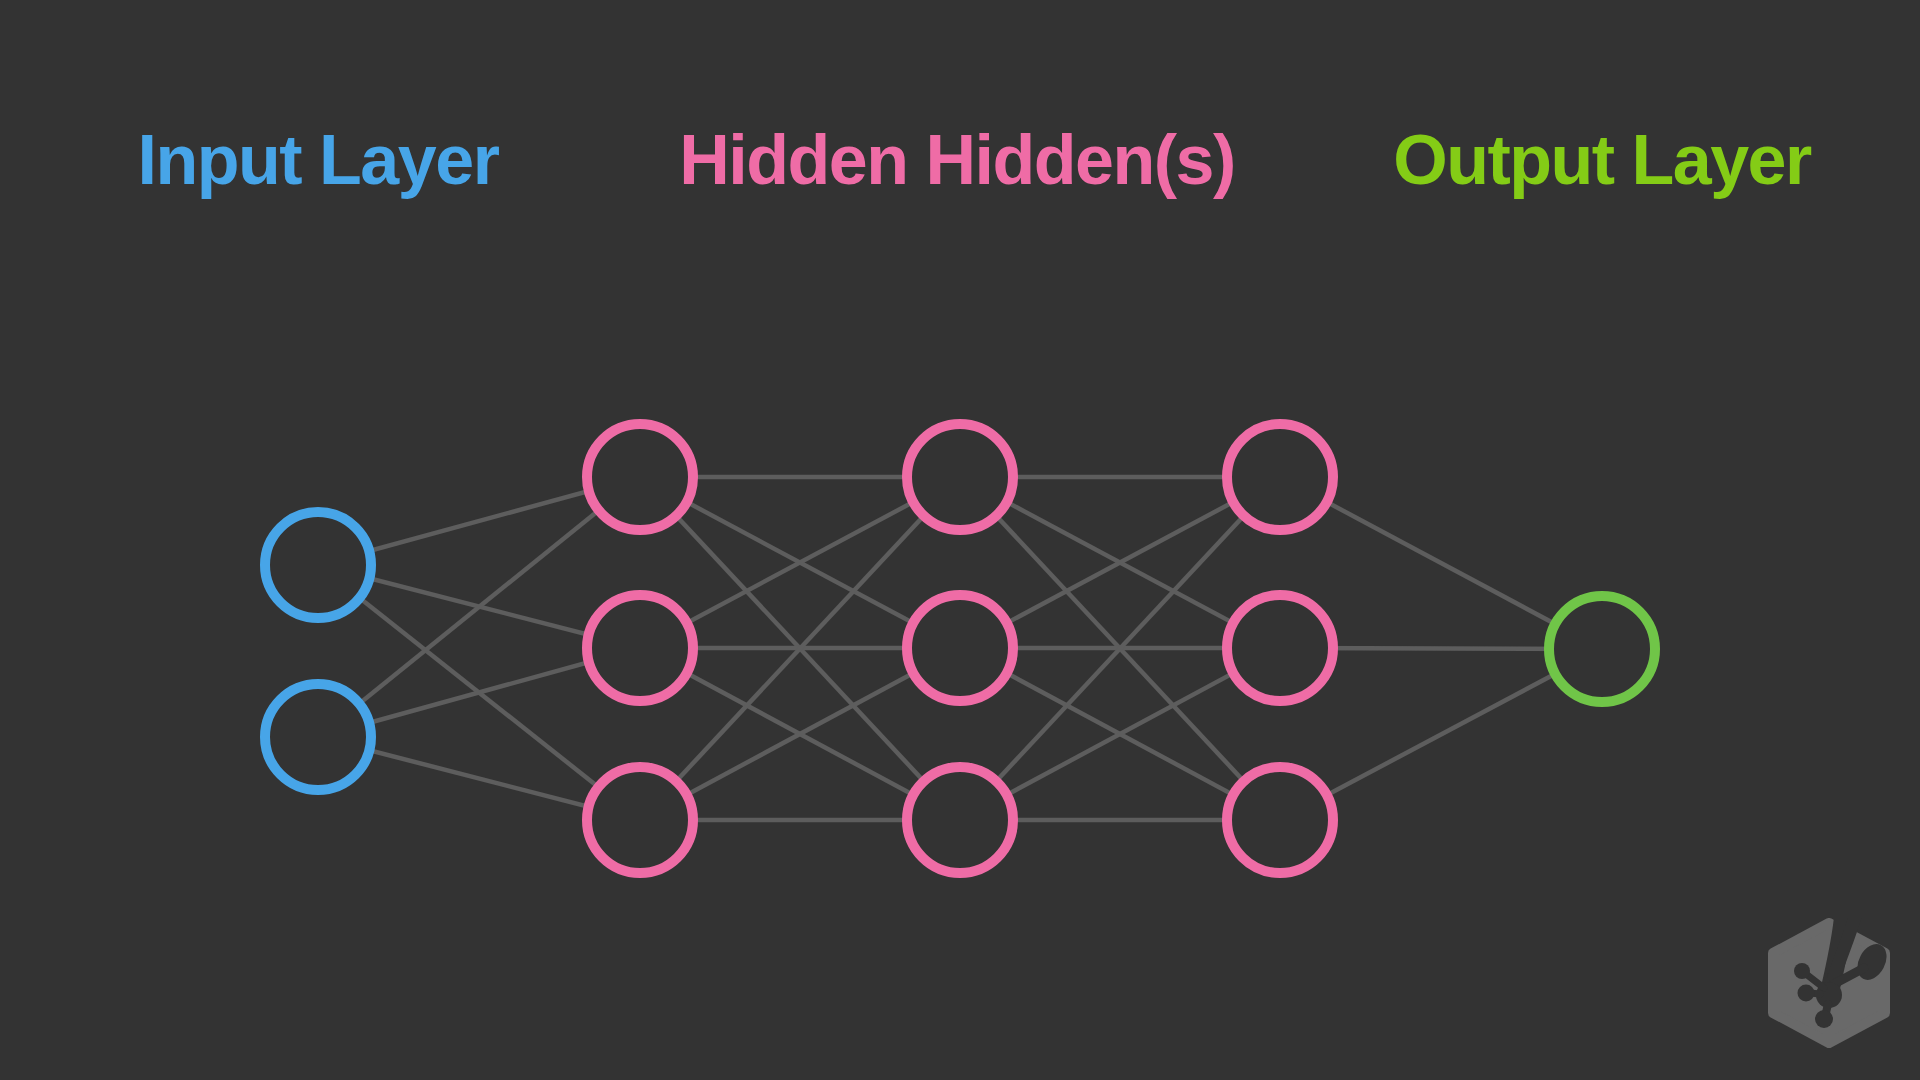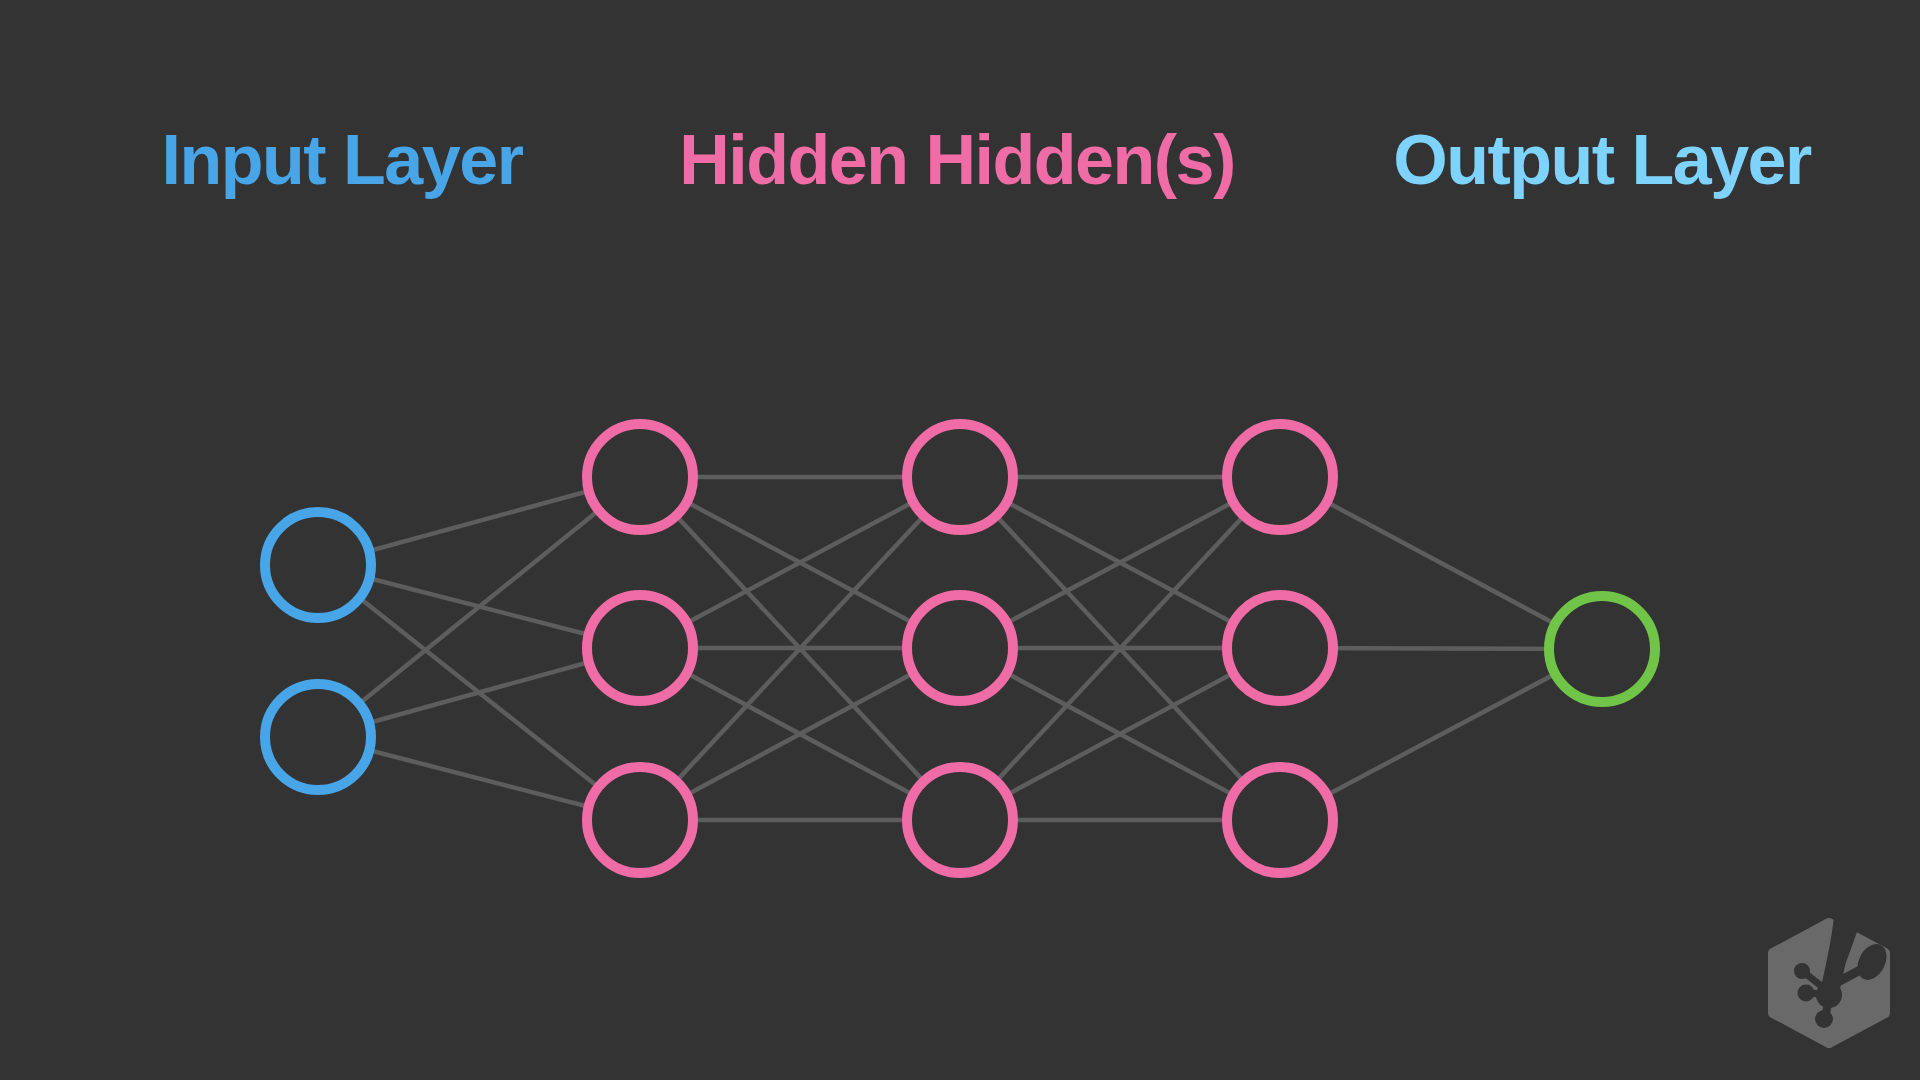--- a/index.html
+++ b/index.html
@@ -33,23 +33,23 @@
     position: absolute;
     left: 1768px;
     top: 918px;
   }
 </style>
 </head>
 <body style="background: rgb(51, 51, 51);">
 
 <div class="stage">
 
-  <div class="layer-label" style="left: 318px; color: rgb(71, 165, 232); margin-left: 24px;">Input Layer</div>
+  <div class="layer-label" style="left: 318px; color: rgb(71, 165, 232);">Input Layer</div>
   <div class="layer-label" style="left: 957px; color: rgb(239, 108, 166);">Hidden Hidden(s)</div>
-  <div class="layer-label" style="left: 1602px; color: #7dd3fc;">Output Layer</div>
+  <div class="layer-label" style="left: 1602px; color: #84cc16;">Output Layer</div>
 
   <svg class="network-svg" width="1920" height="1080" viewBox="0 0 1920 1080">
     <g>
         <line x1="318" y1="565" x2="640" y2="477" stroke="#5D5D5D" stroke-width="4.5"></line>
         <line x1="318" y1="565" x2="640" y2="648" stroke="#5D5D5D" stroke-width="4.5"></line>
         <line x1="318" y1="565" x2="640" y2="820" stroke="#5D5D5D" stroke-width="4.5"></line>
         <line x1="318" y1="737" x2="640" y2="477" stroke="#5D5D5D" stroke-width="4.5"></line>
         <line x1="318" y1="737" x2="640" y2="648" stroke="#5D5D5D" stroke-width="4.5"></line>
         <line x1="318" y1="737" x2="640" y2="820" stroke="#5D5D5D" stroke-width="4.5"></line>
         <line x1="640" y1="477" x2="960" y2="477" stroke="#5D5D5D" stroke-width="4.5"></line>

